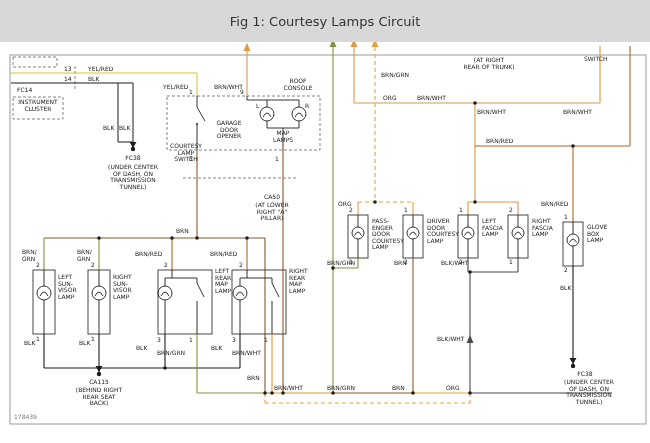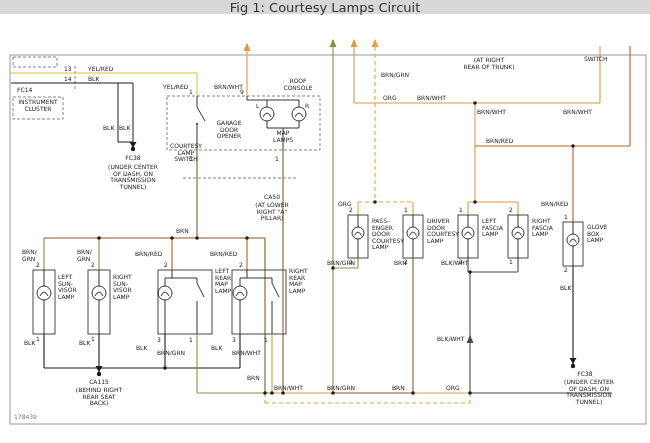--- a/index.html
+++ b/index.html
@@ -1,18 +1,18 @@
 <!DOCTYPE html>
 <html><head>
 <meta charset="utf-8">
 <style>
   html,body{margin:0;padding:0;background:#fff}
   .screen{position:relative;width:650px;height:443px;background:#ffffff;overflow:hidden;
           font-family:"DejaVu Sans",sans-serif}
-  .header{position:absolute;top:0;left:0;width:650px;height:14px;background:#d8d8d8;
+  .header{position:absolute;top:0;left:0;width:650px;height:42px;background:#d8d8d8;
           display:flex;align-items:center;justify-content:center}
   .header .title{font-size:13px;color:#333}
   svg{position:absolute;top:0;left:0}
   .lbl{position:absolute;font-size:6px;line-height:6.5px;color:#1a1a1a;white-space:pre-line}
   .ctr{transform:translateX(-50%);text-align:center}
   .doc{font-size:6px;color:#777}
   path,rect.box,rect.dbox{fill:none}
 </style>
 </head>
 <body>

